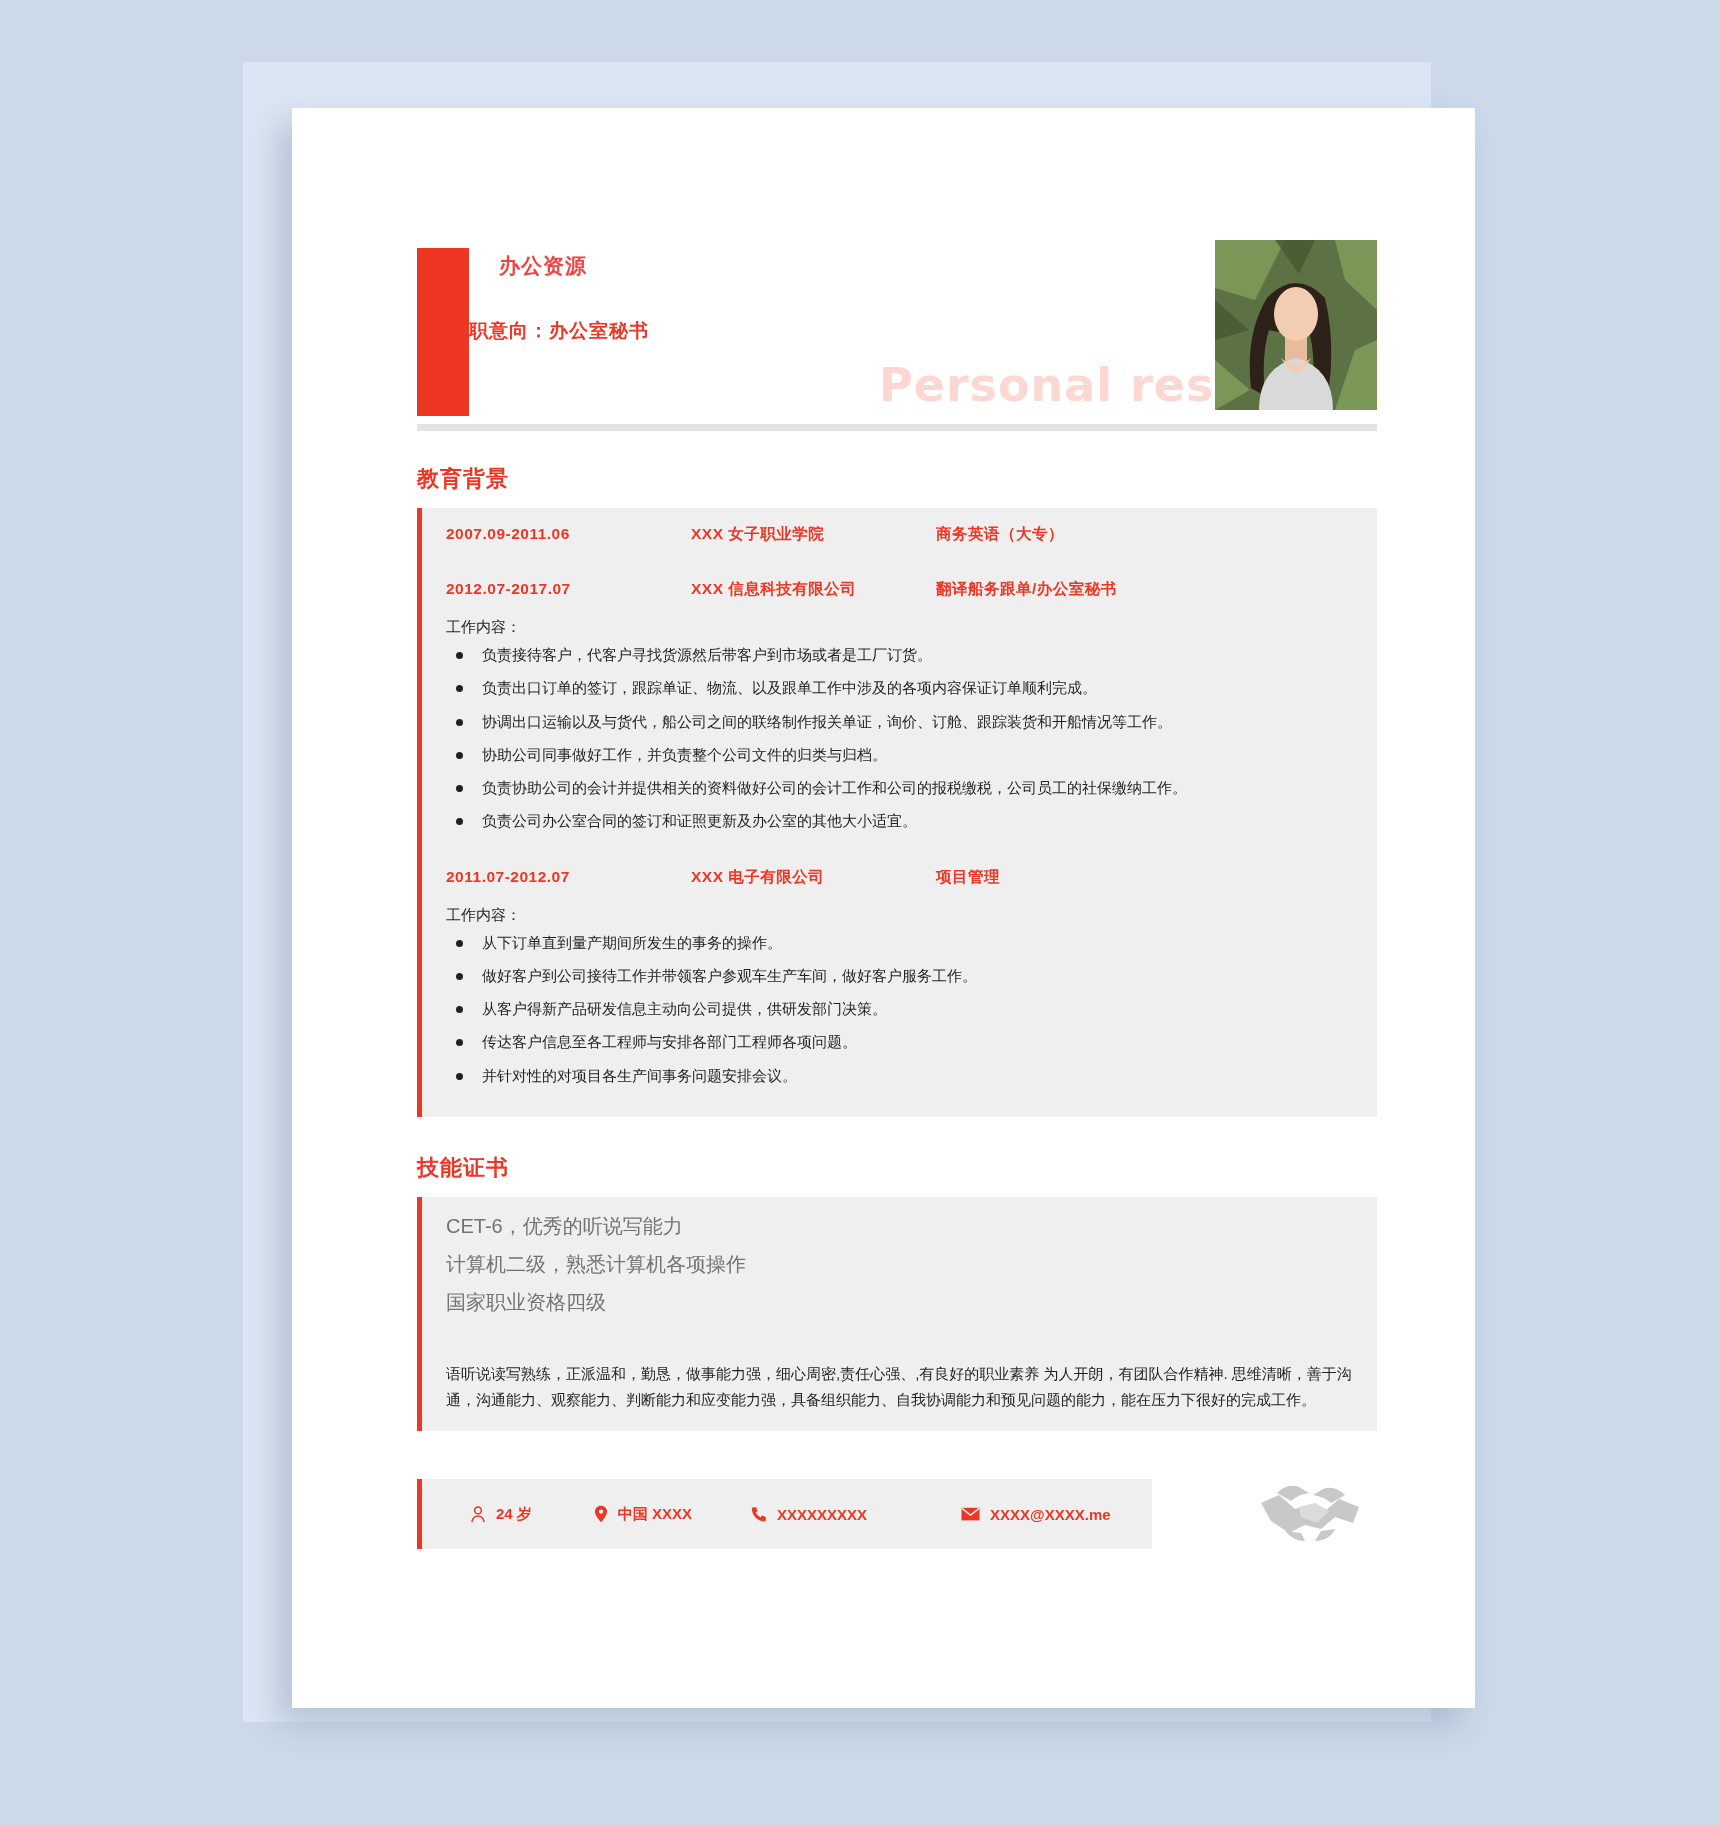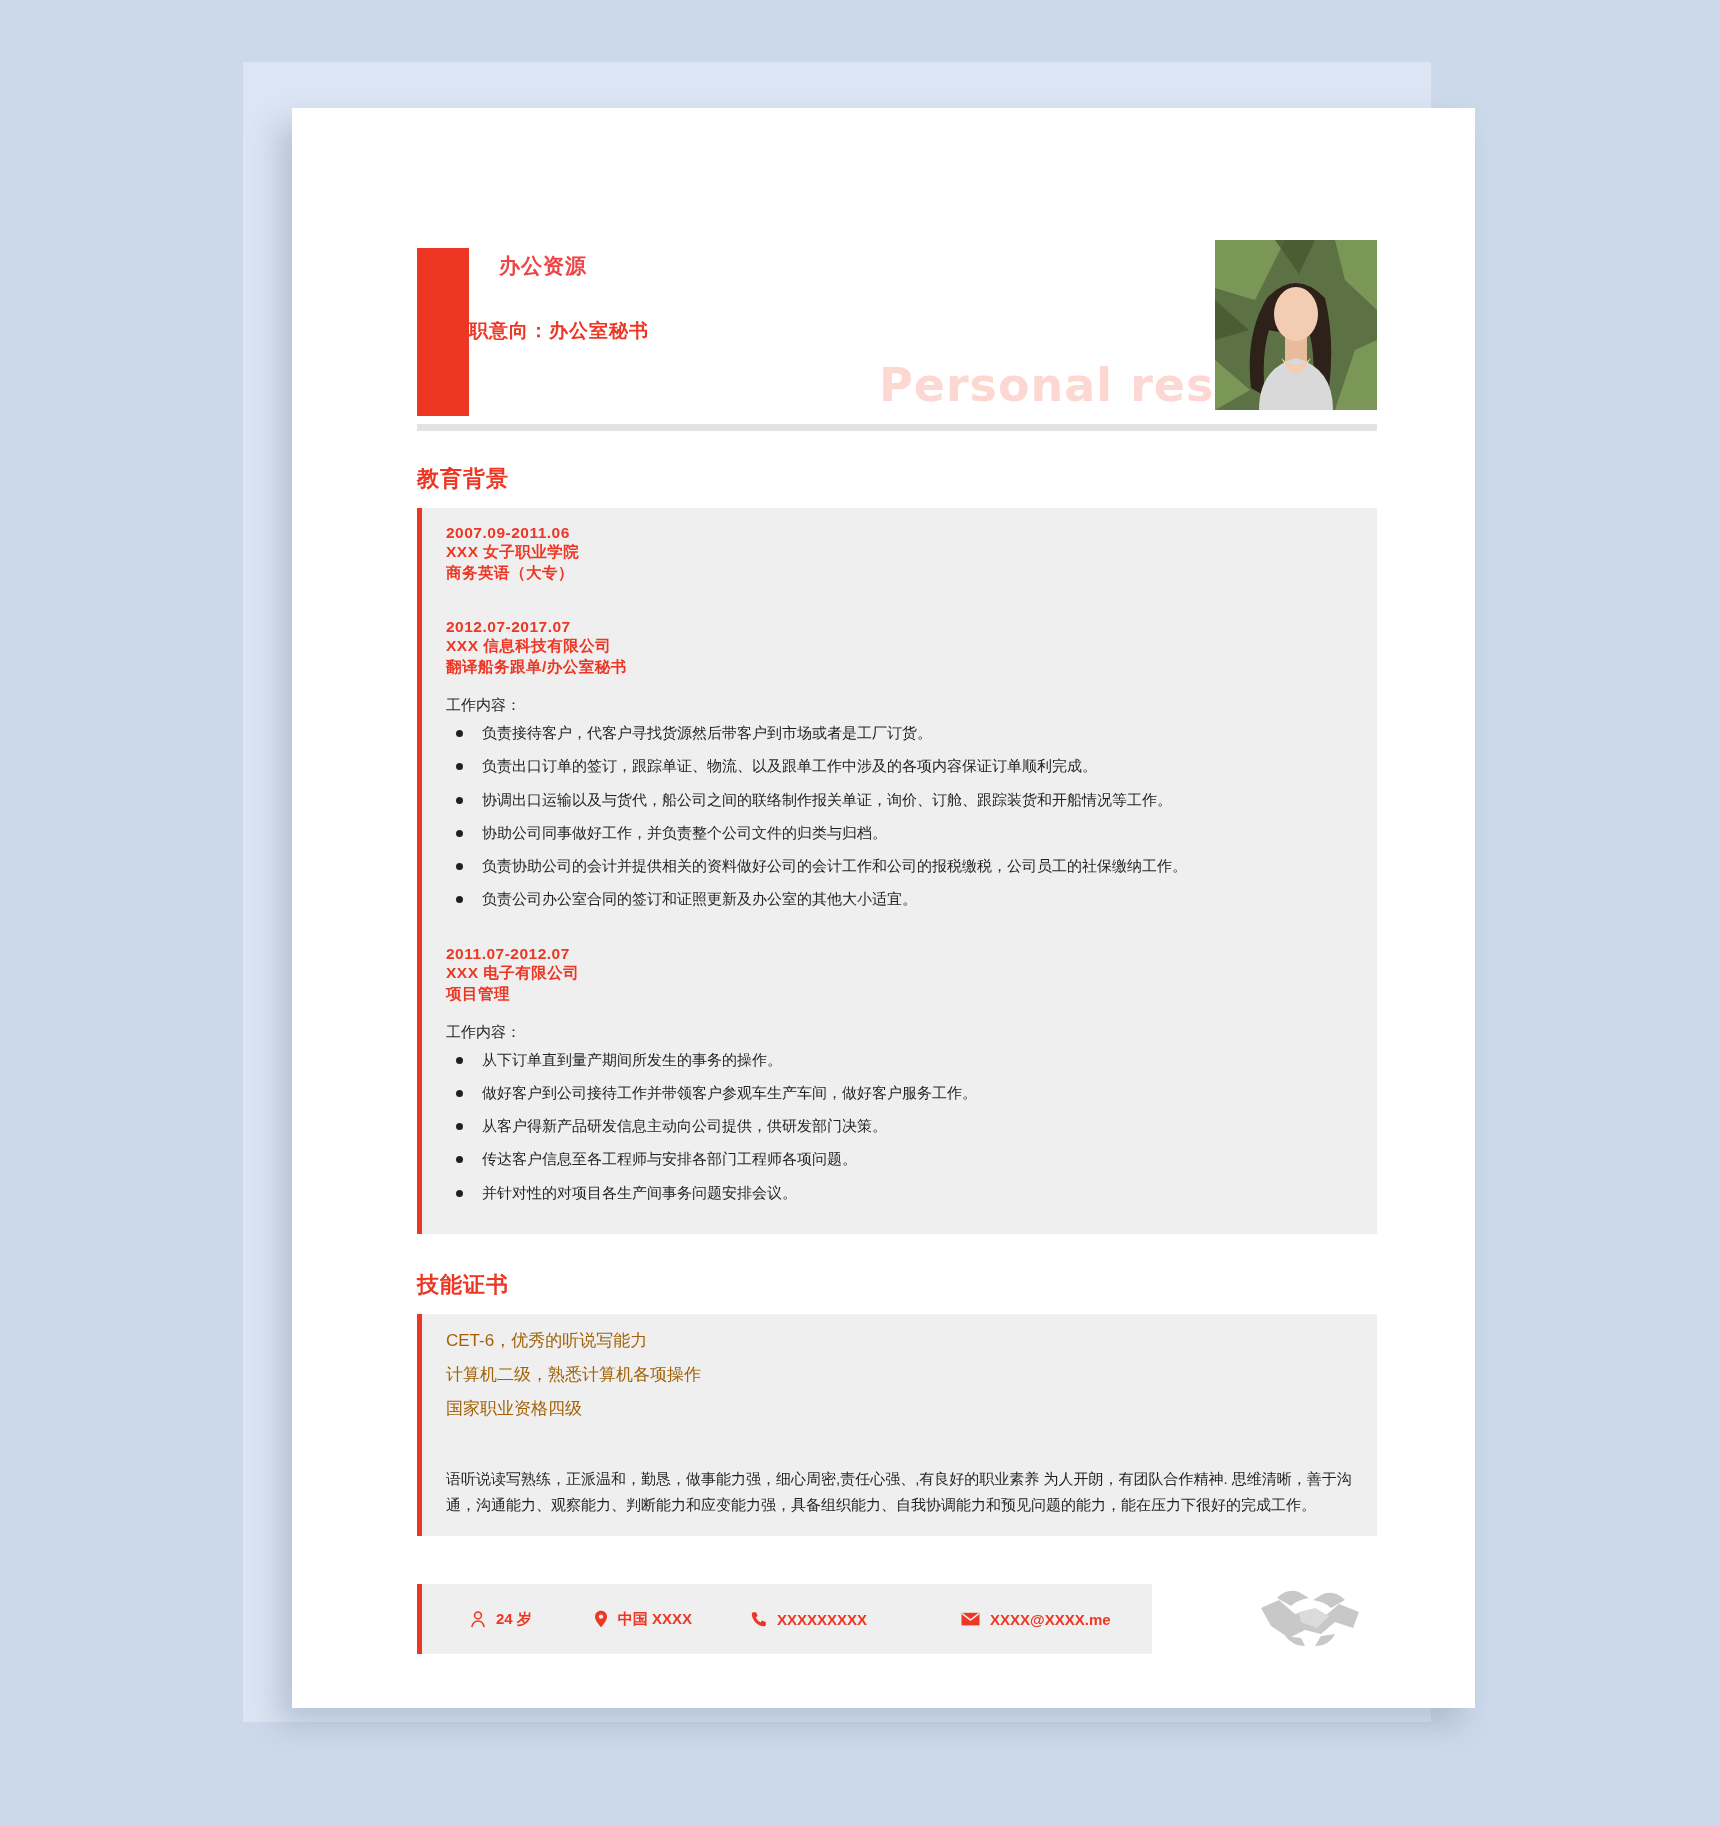--- a/index.html
+++ b/index.html
@@ -117,21 +117,20 @@
     padding: 16px 24px 18px 24px;
     box-sizing: border-box;
   }
   .row {
     display: flex;
     align-items: baseline;
     color: #ed3724;
     font-size: 15.5px;
     font-weight: 700;
     letter-spacing: 0.5px;
-    flex-direction: column;
   }
   .row .c1 { width: 245px; }
   .row .c2 { width: 245px; }
   .row .c3 { flex: 1; }
   .sub-label {
     color: #231f20;
     font-size: 15px;
     margin: 18px 0 8px 0;
   }
   ul.bullets {
@@ -152,22 +151,22 @@
     position: absolute;
     left: 10px;
     top: 7px;
     width: 7px;
     height: 7px;
     border-radius: 50%;
     background: #231f20;
   }
   .spacer-row { height: 22px; }
   .plain-line {
-    font-size: 17px;
-    color: #a16207;
+    font-size: 20px;
+    color: #737373;
     margin-bottom: 11px;
     line-height: 1.35;
   }
   .para {
     font-size: 15px;
     color: #231f20;
     line-height: 1.75;
   }
 
   

